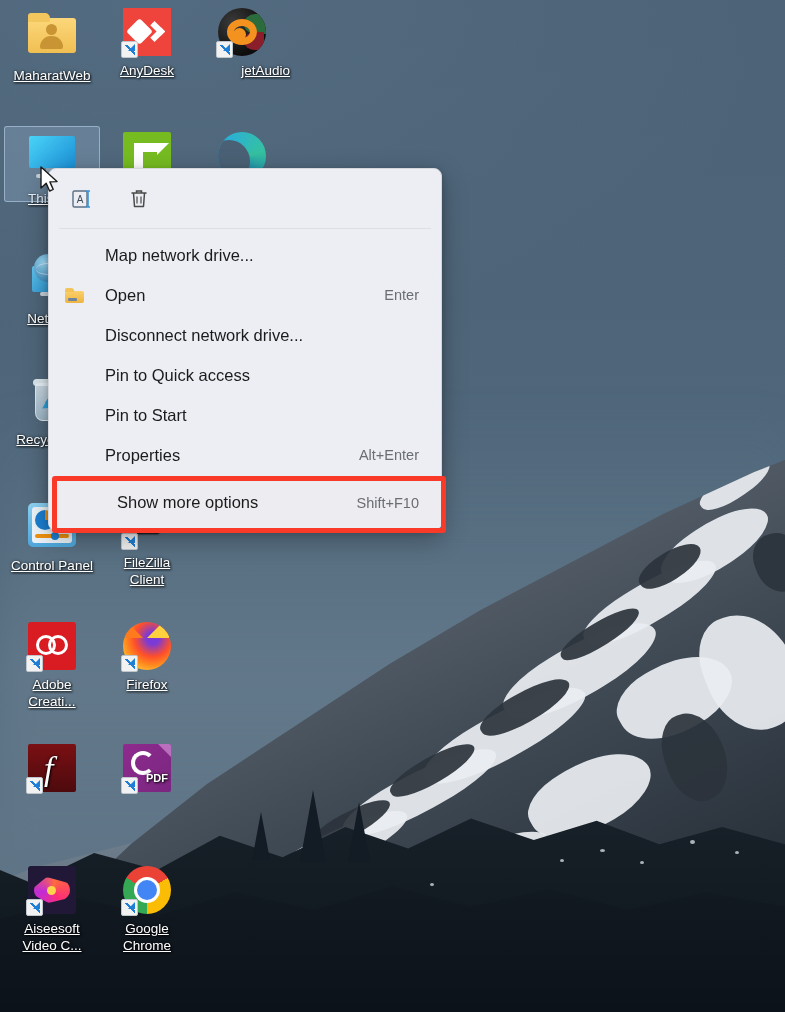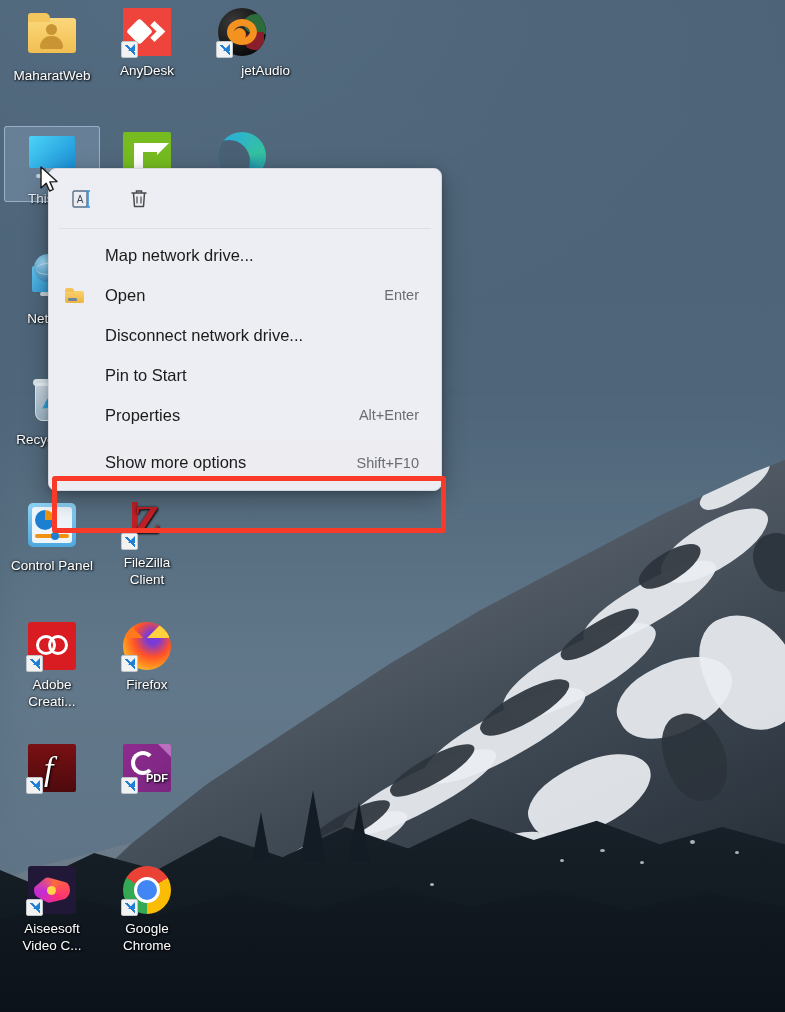--- a/index.html
+++ b/index.html
@@ -59,21 +59,21 @@
   .snowspeck { position:absolute; background:#cfd8e0; border-radius:50%; opacity:.8; }
 
   
   .icon-cell {
     position:absolute; width:96px; text-align:center;
     font-size:13.5px; color:#fff; line-height:17px;
     text-shadow:1px 1px 2px rgba(0,0,0,.85), 0 0 3px rgba(0,0,0,.7);
     user-select:none;
   }
   .icon-art { width:48px; height:48px; margin:0 auto 6px; position:relative; }
-  .icon-label { display:block; white-space:pre-line; }
+  .icon-label { display:block; white-space:pre-line;text-decoration:underline; }
   .shortcut-badge {
     position:absolute; left:-2px; bottom:-2px; width:17px; height:17px;
     background:#f2f2f2; border:1px solid #bfc6cc; border-radius:2px;
   }
   .shortcut-badge:after {
     content:""; position:absolute; left:3px; top:3px; width:10px; height:10px;
     background:
       linear-gradient(45deg, transparent 47%, #1f7fd6 47%, #1f7fd6 62%, transparent 62%);
   }
   .shortcut-badge:before {
@@ -456,34 +456,39 @@
       <span class="ctx-label">Open</span>
       <span class="ctx-accel">Enter</span>
     </div>
 
     <div class="ctx-item">
       <span class="ctx-icon-slot"></span>
       <span class="ctx-label">Disconnect network drive...</span>
       <span class="ctx-accel"></span>
     </div>
 
+    <div class="ctx-item">
+      <span class="ctx-icon-slot"></span>
+      <span class="ctx-label">Pin to Quick access</span>
+      <span class="ctx-accel"></span>
+    </div>
 
     <div class="ctx-item">
       <span class="ctx-icon-slot"></span>
       <span class="ctx-label">Pin to Start</span>
       <span class="ctx-accel"></span>
     </div>
 
     <div class="ctx-item">
       <span class="ctx-icon-slot"></span>
       <span class="ctx-label">Properties</span>
       <span class="ctx-accel">Alt+Enter</span>
     </div>
 
-    <div class="ctx-item highlight" style="height:47px;margin-top:4px;">
+    <div class="ctx-item highlight" style="height:47px;margin-top:4px;gap:12px;">
       <span class="ctx-icon-slot"></span>
       <span class="ctx-label">Show more options</span>
       <span class="ctx-accel">Shift+F10</span>
     </div>
 
   </div>
 </div>
 
 <div id="highlight-box"></div>
 

